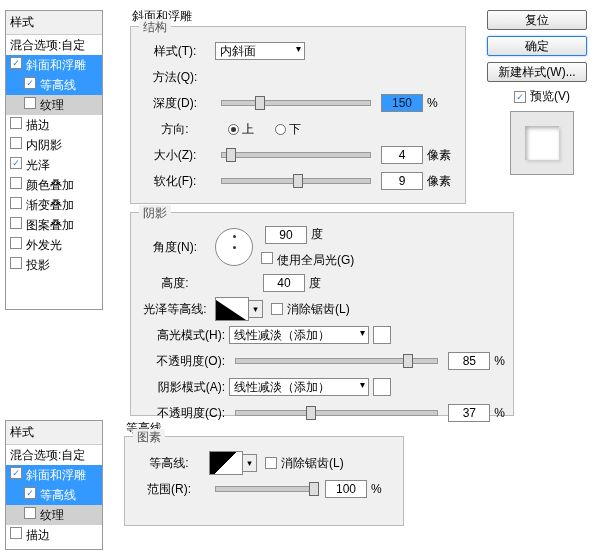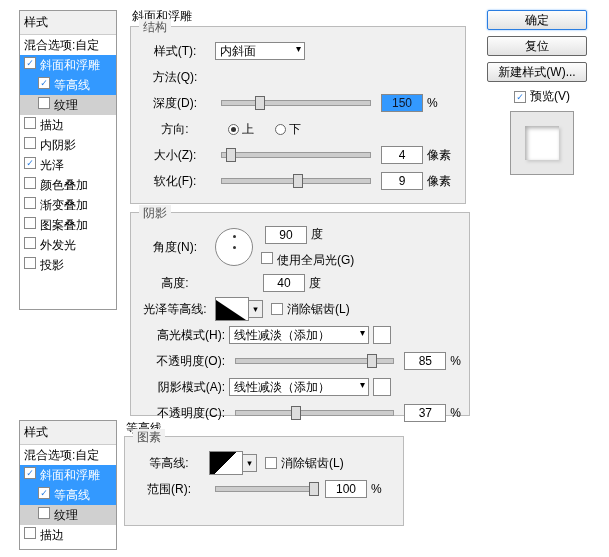--- a/index.html
+++ b/index.html
@@ -1,18 +1,18 @@
 <!DOCTYPE html>
 <html><head>
 <meta charset="utf-8">
 <style>
 *{box-sizing:border-box;font-family:"Microsoft YaHei","SimSun",sans-serif;font-size:12px}
 body{margin:0;background:#fff;width:609px;height:557px;position:relative;color:#000}
 .panel{position:absolute;border:1px solid #999;background:#f0f0f0}
-.styles-list{position:absolute;left:19px;width:98px;background:#fff;border:1px solid #999}
+.styles-list{position:absolute;left:5px;width:98px;background:#fff;border:1px solid #999}
 .styles-hdr{background:#f0f0f0;border-bottom:1px solid #ccc;padding:3px 4px}
 .row{display:flex;align-items:flex-start;padding:2px 4px;height:20px}
 .row.sel{background:#3399ff;color:#fff}
 .row.selgray{background:#d0d0d0}
 .sub{padding-left:18px}
 .cb{width:12px;height:12px;border:1px solid #888;background:#fff;margin-right:4px;display:inline-flex;align-items:center;justify-content:center;font-size:9px;color:#333}
 .cb.on::after{content:"✓";color:#2a7de1}
 .grp{position:absolute;border:1px solid #bbb}
 .grp-title{position:absolute;top:-8px;left:8px;background:#f0f0f0;padding:0 4px;color:#555}
 .frow{display:flex;align-items:center;height:24px;margin:2px 0}
@@ -164,21 +164,21 @@
           <span class="lbl">软化(F):</span>
           <div class="slider">
             <div class="thumb" style="left:48%"></div>
           </div>
           <div class="num">9</div>
           <span class="unit">像素</span>
         </div>
     </div>
   </div>
 
-  <div class="grp" style="left:6px;top:200px;width:340px;height:204px;background:#f0f0f0">
+  <div class="grp" style="left:6px;top:200px;width:384px;height:204px;background:#f0f0f0">
     <span class="grp-title">阴影</span>
     <div style="padding:10px 8px">
       <div class="frow" style="height:44px">
         <span class="lbl">角度(N):</span>
         <div class="angle">
             <div class="dot" style="left:17px;top:6px"></div>
             <div class="dot" style="left:17px;top:17px"></div>
           </div>
         <div style="margin-left:8px">
           <div style="display:flex;align-items:center">
@@ -258,22 +258,22 @@
             <div class="thumb" style="left:95%"></div>
           </div>
           <div class="num">100</div>
           <span>%</span>
         </div>
     </div>
   </div>
 </div>
 
 <div class="right">
+  <div class="btn">复位</div>
   <div class="btn def">确定</div>
-  <div class="btn">复位</div>
   <div class="btn">新建样式(W)...</div>
   <div style="display:flex;align-items:center;justify-content:center;margin-top:6px">
       <span class="cb on"></span>
       <span>预览(V)</span>
     </div>
   <div class="preview-box">
       <div class="preview-inner"></div>
     </div>
 </div>
 

